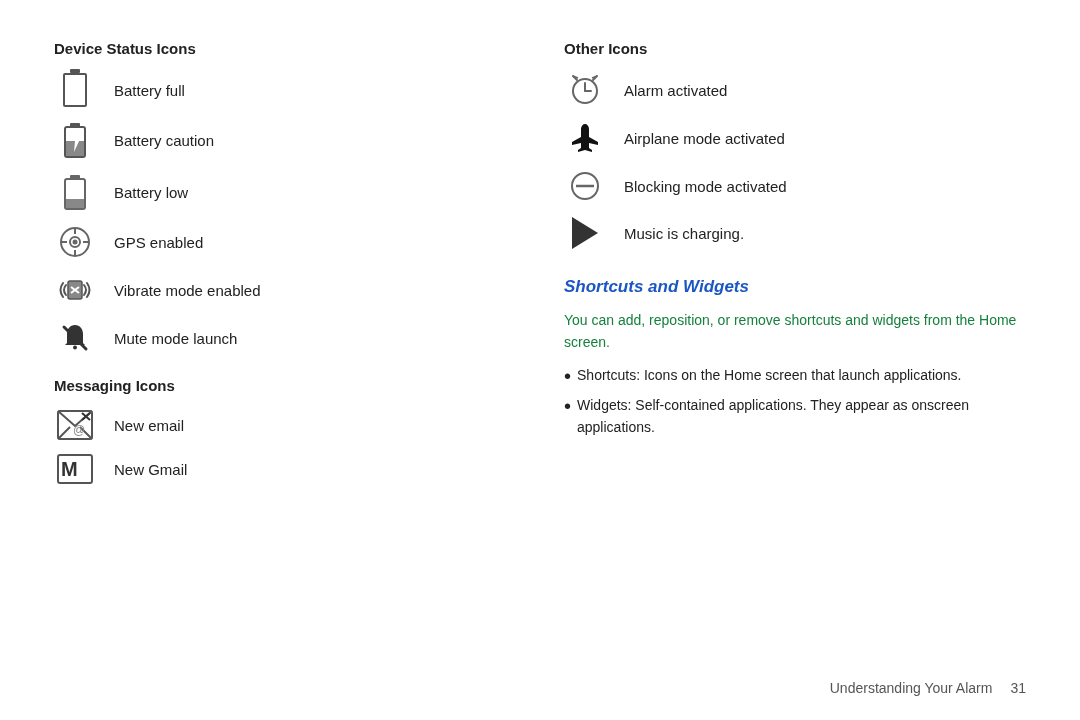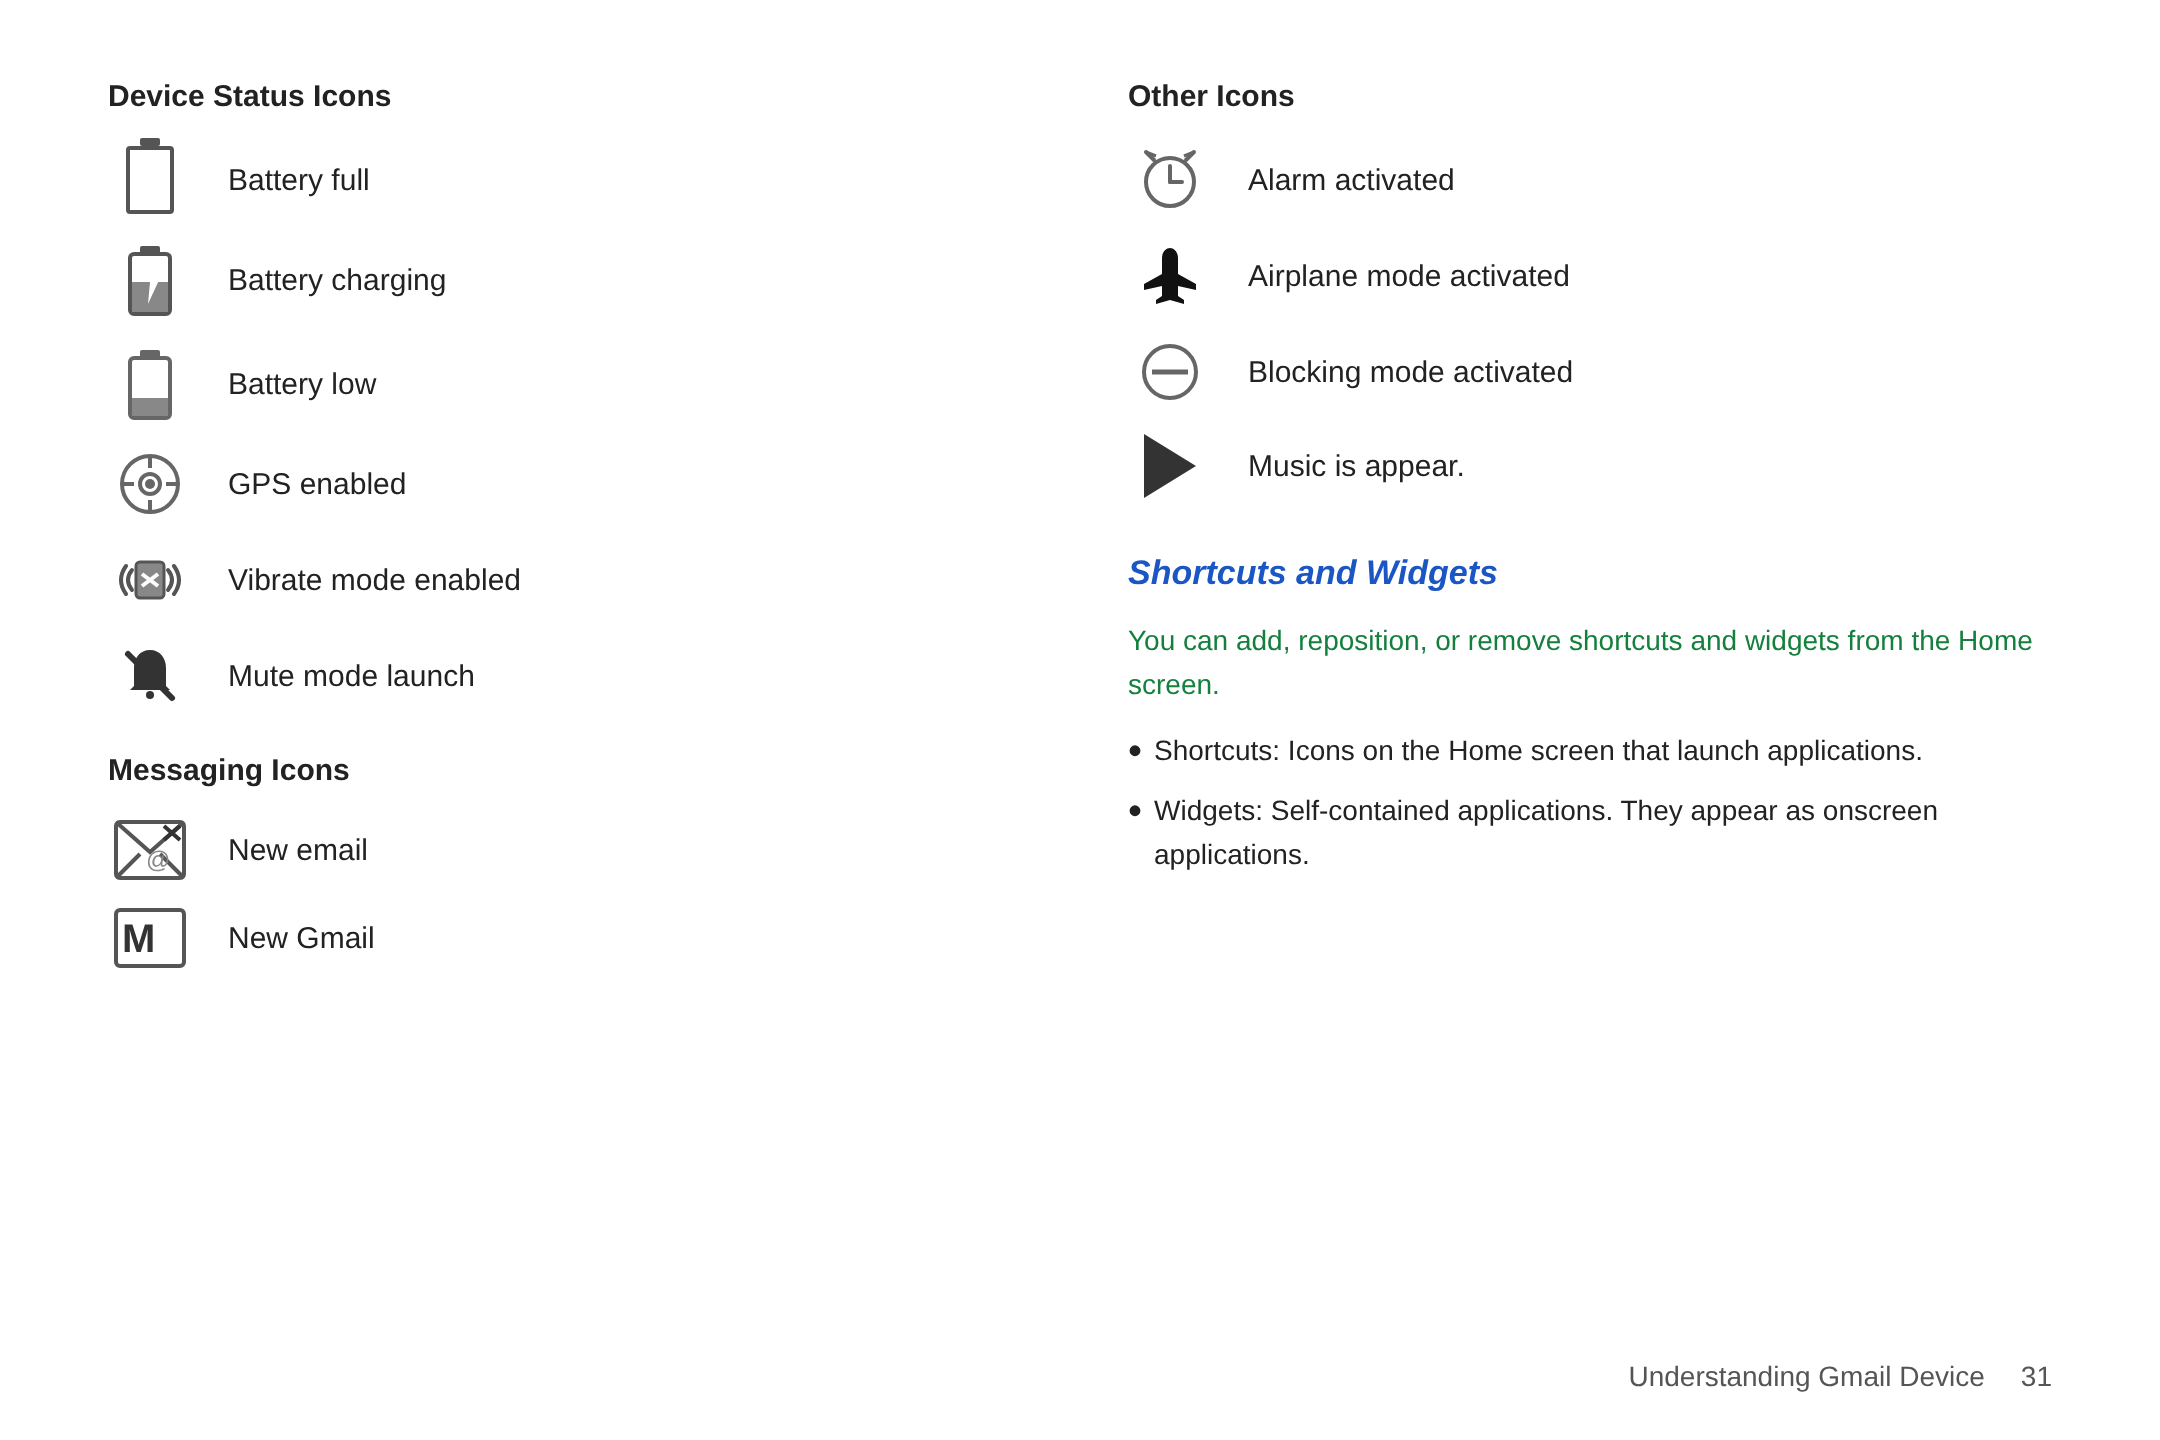--- a/index.html
+++ b/index.html
@@ -169,21 +169,21 @@
       <div class="icon-cell">
         <div style="position:relative; width:24px; height:38px;">
           <svg width="24" height="38" viewBox="0 0 24 38">
             <rect x="2" y="6" width="20" height="30" rx="2" ry="2" fill="none" stroke="#555" stroke-width="2"></rect>
             <rect x="7" y="2" width="10" height="5" rx="1" fill="#555"></rect>
             <rect x="3" y="20" width="18" height="15" fill="#888"></rect>
             <polygon points="13,7 7,20 12,20 11,31 17,18 12,18" fill="white"></polygon>
           </svg>
         </div>
       </div>
-      <span class="icon-label">Battery charging</span>
+      <span class="icon-label">Battery caution</span>
     </div>
 
     <div class="icon-row">
       <div class="icon-cell">
         <svg width="24" height="38" viewBox="0 0 24 38">
           <rect x="2" y="6" width="20" height="30" rx="2" ry="2" fill="none" stroke="#666" stroke-width="2"></rect>
           <rect x="7" y="2" width="10" height="5" rx="1" fill="#666"></rect>
           <rect x="3" y="26" width="18" height="9" fill="#888"></rect>
         </svg>
       </div>
@@ -304,21 +304,21 @@
           <line x1="8" y1="17" x2="26" y2="17" stroke="#666" stroke-width="2.5"></line>
         </svg>
       </div>
       <span class="icon-label">Blocking mode activated</span>
     </div>
 
     <div class="icon-row">
       <div class="icon-cell">
         <div class="play-icon"></div>
       </div>
-      <span class="icon-label">Music is appear.</span>
+      <span class="icon-label">Music is charging.</span>
     </div>
 
     <div style="margin-top: 28px;">
       <div class="shortcuts-heading">Shortcuts and Widgets</div>
       <p class="shortcuts-text">You can add, reposition, or remove shortcuts and widgets from the Home screen.</p>
 
       <div class="bullet-item">
         <span class="bullet-dot">•</span>
         <span class="bullet-text">
           <b>Shortcuts</b><span>: Icons on the Home screen that launch applications.</span>
@@ -329,15 +329,15 @@
         <span class="bullet-dot">•</span>
         <span class="bullet-text">
           <b>Widgets</b><span>: Self-contained applications. They appear as onscreen applications.</span>
         </span>
       </div>
     </div>
   </div>
 </div>
 
 <div class="page-footer">
-  <span>Understanding Gmail Device</span>
+  <span>Understanding Your Alarm</span>
   <span>31</span>
 </div>
 
 </body></html>

